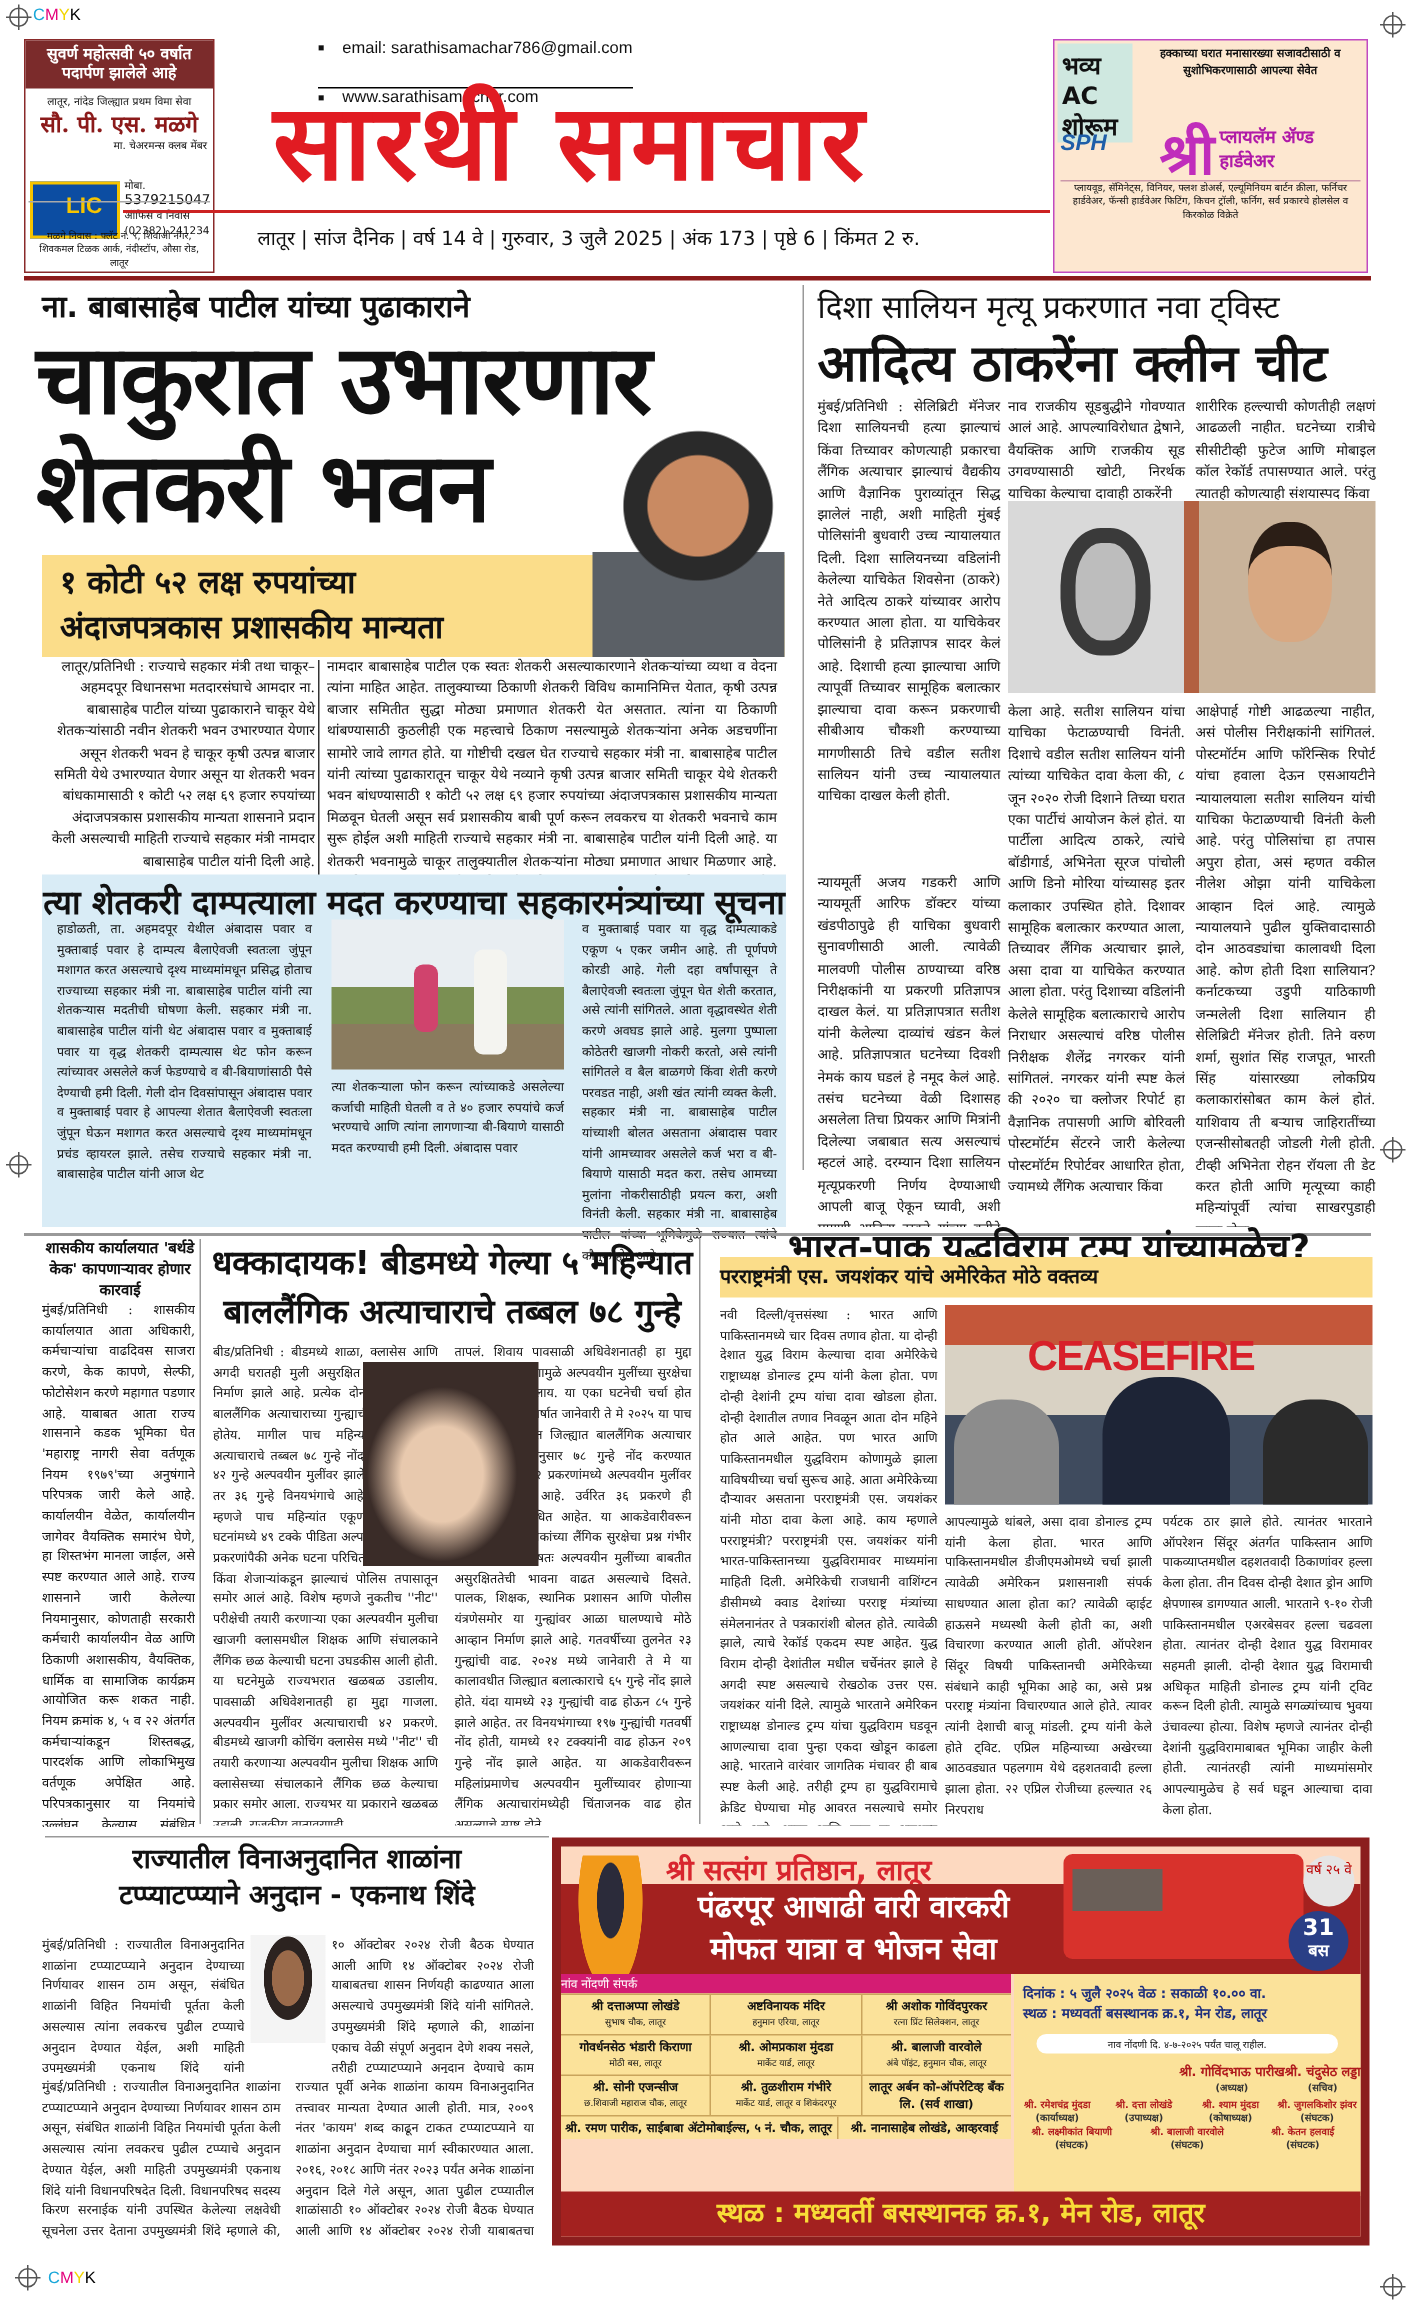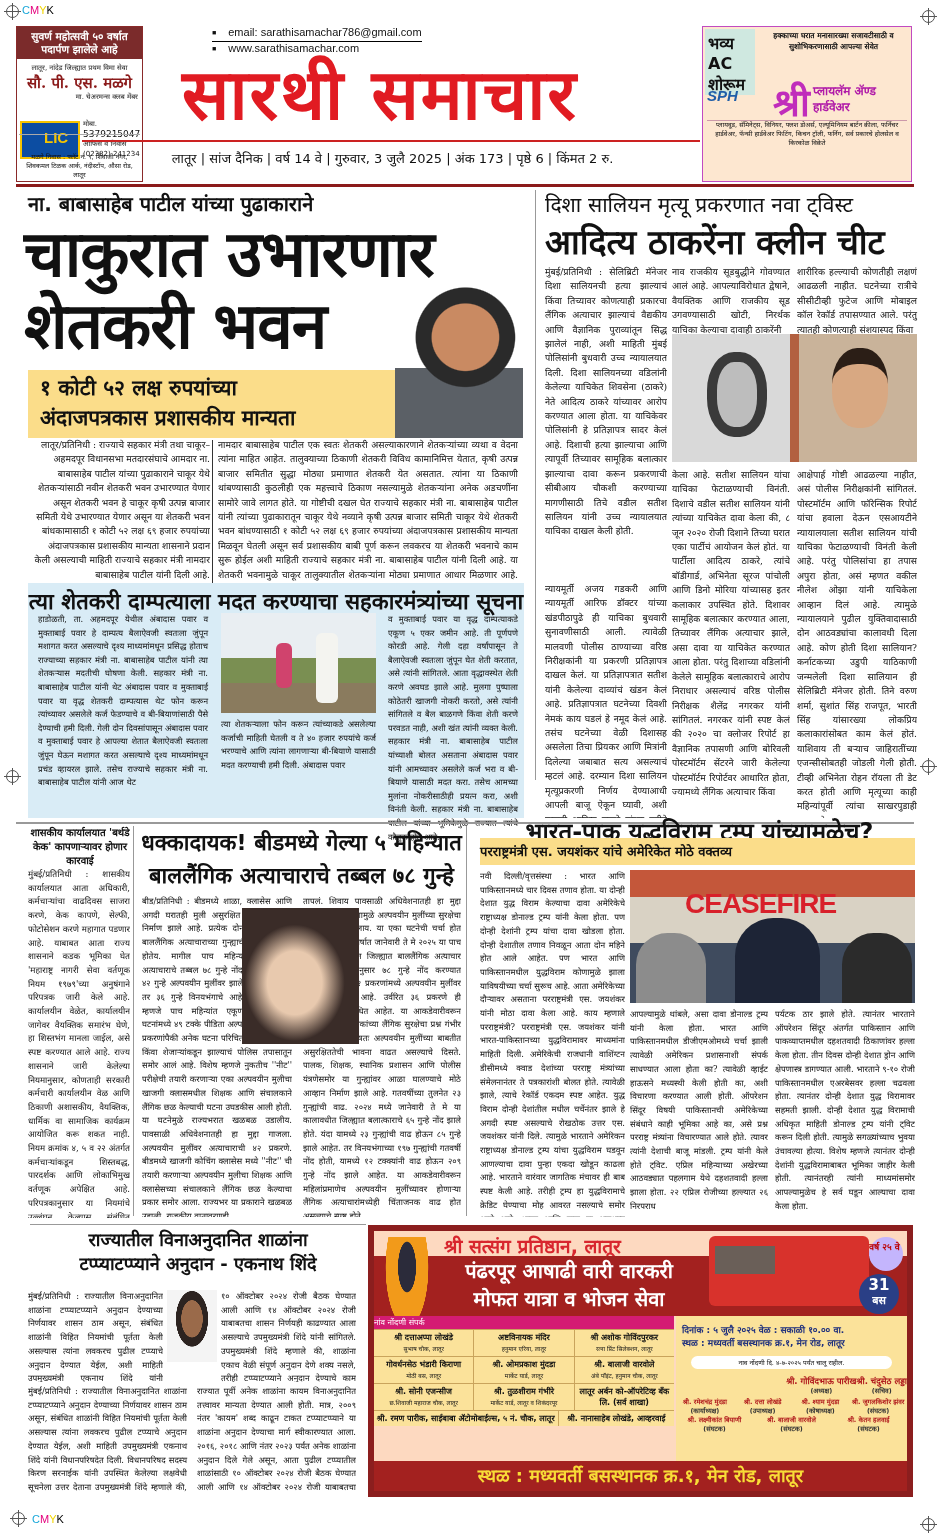--- a/index.html
+++ b/index.html
@@ -92,21 +92,21 @@
 .sch-c2{left:195px;top:1290px;width:157px}
 
 .ad{left:368px;top:1225px;width:545px;height:272px;background:#8b1e1e;padding:6px}
 .ad-in{position:relative;width:100%;height:100%;background:#fdd9c0}
 .ad-t1{position:absolute;left:70px;top:2px;font-size:19px;font-weight:bold;color:#d8262e}
 .ad-red{position:absolute;left:0;right:0;top:25px;height:60px;background:#a3211f}
 .ad-t2{position:absolute;left:65px;top:26px;font-size:20px;font-weight:bold;color:#fff;line-height:28px;text-align:center;width:260px}
 .vitthal{position:absolute;left:8px;top:6px;width:50px;height:100px;background:radial-gradient(ellipse at 50% 30%,#2b2b3a 0 25%,#f29a1a 26% 60%,transparent 61%)}
 .bus{position:absolute;left:335px;top:5px;width:160px;height:70px;background:#d8322c;border-radius:6px}
 .bus:before{content:"";position:absolute;left:6px;top:10px;width:60px;height:28px;background:#6a5f58}
-.bus-badge{position:absolute;right:4px;top:6px;width:34px;height:34px;border-radius:50%;background:#c4b5fd;font-size:9px;font-weight:bold;color:#b00;line-height:11px;padding-top:5px}
+.bus-badge{position:absolute;right:4px;top:6px;width:34px;height:34px;border-radius:50%;background:#e5e5e5;font-size:9px;font-weight:normal;color:#b00;text-align:center;line-height:11px;padding-top:5px}
 .bus31{position:absolute;right:8px;top:43px;width:40px;height:40px;border-radius:50%;background:#2a3f86;color:#fff;text-align:center;font-weight:bold;font-size:15px;line-height:16px;padding-top:3px}
 .bus31 span{display:block;font-size:11px}
 .ad-reg{position:absolute;left:0;top:85px;width:300px;height:13px;background:#d41c73;color:#fff;font-size:8px;text-align:left;line-height:13px}
 .ad-grid{position:absolute;left:0;top:98px;width:300px;background:#fbe29a}
 .ad-grid .row{display:flex;border-top:1px solid #c9a45c}
 .ad-grid .cell{flex:1;text-align:center;padding:2px 1px;border-left:1px solid #c9a45c;font-size:8px;font-weight:bold;line-height:11px}
 .ad-grid .cell:first-child{border-left:none}
 .ad-grid .cell small{display:block;font-size:6px;font-weight:normal}
 .ad-info{position:absolute;left:302px;top:85px;right:0;height:148px;background:#fbe29a}
 .ad-date{font-size:9px;color:#1e2f7d;font-weight:bold;padding:8px 6px 0;line-height:13px}
@@ -138,21 +138,21 @@
   <div class="lic-ph">
       <div>मोबा.</div>
       <div style="font-size:9px">5379215047</div>
       <div>ऑफिस व निवास</div>
       <div>(02382) 241234</div>
     </div>
   <div class="addr">मळगे निवास : फ्लॅट नं. ९, शिवाजी नगर, शिवकमल टिळक आर्क, नंदीस्टॉप, औसा रोड, लातूर</div>
 </div>
 
 <div class="abs contact">
-  <div style="border-bottom:1px solid #000;padding-bottom:1px">email: sarathisamachar786@gmail.com</div>
+  <div style="border-bottom:1px solid #000;padding-bottom:18px">email: sarathisamachar786@gmail.com</div>
   <div>www.sarathisamachar.com</div>
 </div>
 <div class="abs brand">सारथी समाचार</div>
 <div class="abs" style="left:82px;top:140px;width:618px;height:2px;background:#c22"></div>
 <div class="abs dateline" style="width:615px">लातूर | सांज दैनिक | वर्ष 14 वे | गुरुवार, 3 जुलै 2025 | अंक 173 | पृष्ठे 6 | किंमत 2 रु.</div>
 
 <div class="abs adbox-right">
   <div class="ac">भव्य AC शोरूम</div>
   <div class="tag">हक्काच्या घरात मनासारख्या सजावटीसाठी व सुशोभिकरणासाठी आपल्या सेवेत</div>
   <div class="sph">SPH</div>

